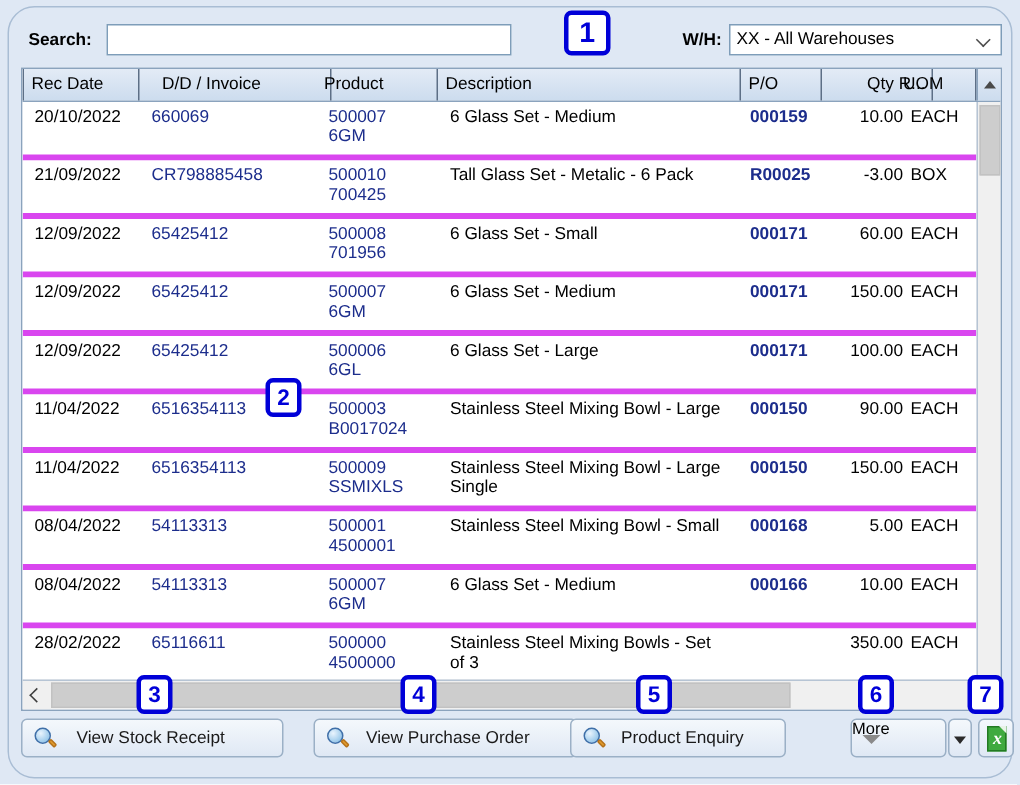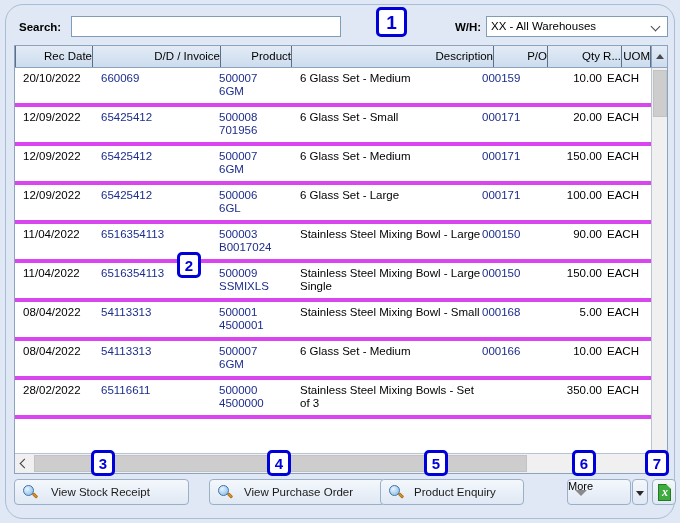--- a/index.html
+++ b/index.html
@@ -136,21 +136,20 @@
     top: 0;
     height: 21px;
     line-height: 21px;
     font-size: 11.5px;
     color: #000;
     padding-left: 5px;
     box-sizing: border-box;
     border-right: 1px solid #5d6f86;
     white-space: nowrap;
     overflow: hidden;
-    text-align: right;
   }
   .grid-header .hcell.first { border-left: 1px solid #5d6f86; }
   .corner-btn {
     position: absolute;
     right: 0;
     top: 0;
     width: 16px;
     height: 21px;
     background: linear-gradient(to bottom, #e3ebf6 0%, #ccdcee 100%);
     border-left: 1px solid #8ba3bd;
@@ -191,21 +190,21 @@
     color: #000;
     white-space: pre-line;
   }
   .cell.link { color: #1c2d8c; }
 
   
   .c-date  { left: 8px;   width: 78px; }
   .c-inv   { left: 86px;  width: 118px; }
   .c-prod  { left: 204px; width: 80px; }
   .c-desc  { left: 285px; width: 198px; }
-  .c-po    { left: 467px; width: 50px; }
+  .c-po    { left: 485px; width: 50px; font-weight: bold; }
   .c-qty   { left: 531px; width: 56px; text-align: right; }
   .c-uom   { left: 592px; width: 44px; }
 
   
   .vscroll {
     position: absolute;
     right: 0px;
     top: 22px;
     width: 16px;
     height: 385px;
@@ -447,27 +446,37 @@
             <div class="cell c-date">20/10/2022</div>
             <div class="cell c-inv link">660069</div>
             <div class="cell c-prod link">500007
 6GM</div>
             <div class="cell c-desc">6 Glass Set - Medium</div>
             <div class="cell c-po link">000159</div>
             <div class="cell c-qty">10.00</div>
             <div class="cell c-uom">EACH</div>
           </div>
           <div class="row h2">
+            <div class="cell c-date">21/09/2022</div>
+            <div class="cell c-inv link">CR798885458</div>
+            <div class="cell c-prod link">500010
+700425</div>
+            <div class="cell c-desc">Tall Glass Set - Metalic - 6 Pack</div>
+            <div class="cell c-po link">R00025</div>
+            <div class="cell c-qty">-3.00</div>
+            <div class="cell c-uom">BOX</div>
+          </div>
+          <div class="row h2">
             <div class="cell c-date">12/09/2022</div>
             <div class="cell c-inv link">65425412</div>
             <div class="cell c-prod link">500008
 701956</div>
             <div class="cell c-desc">6 Glass Set - Small</div>
             <div class="cell c-po link">000171</div>
-            <div class="cell c-qty">20.00</div>
+            <div class="cell c-qty">60.00</div>
             <div class="cell c-uom">EACH</div>
           </div>
           <div class="row h2">
             <div class="cell c-date">12/09/2022</div>
             <div class="cell c-inv link">65425412</div>
             <div class="cell c-prod link">500007
 6GM</div>
             <div class="cell c-desc">6 Glass Set - Medium</div>
             <div class="cell c-po link">000171</div>
             <div class="cell c-qty">150.00</div>

